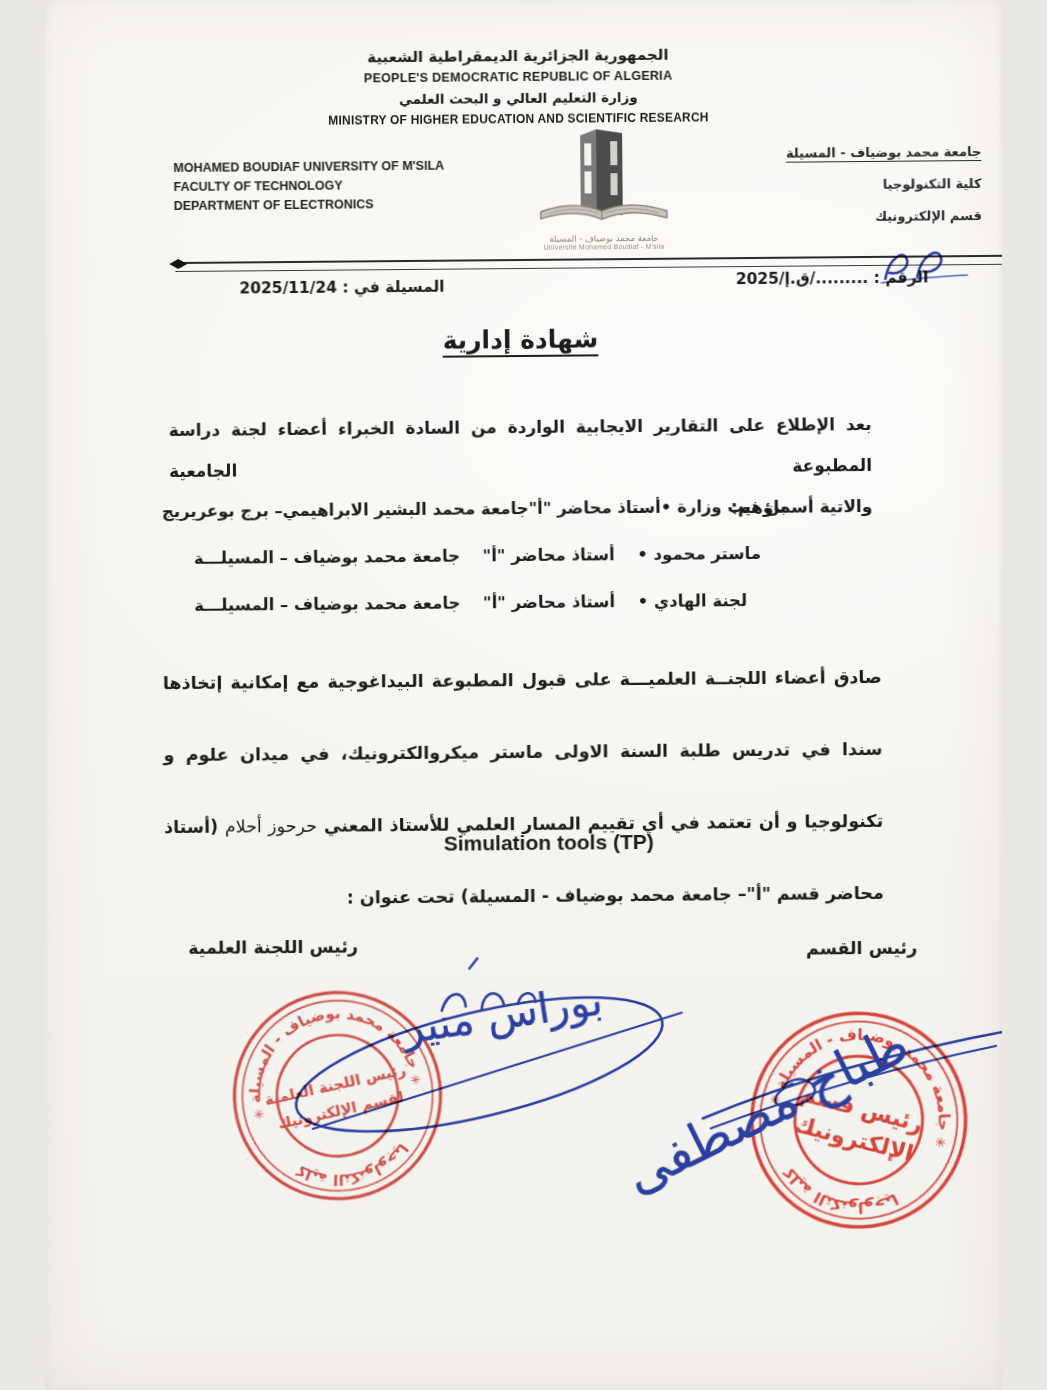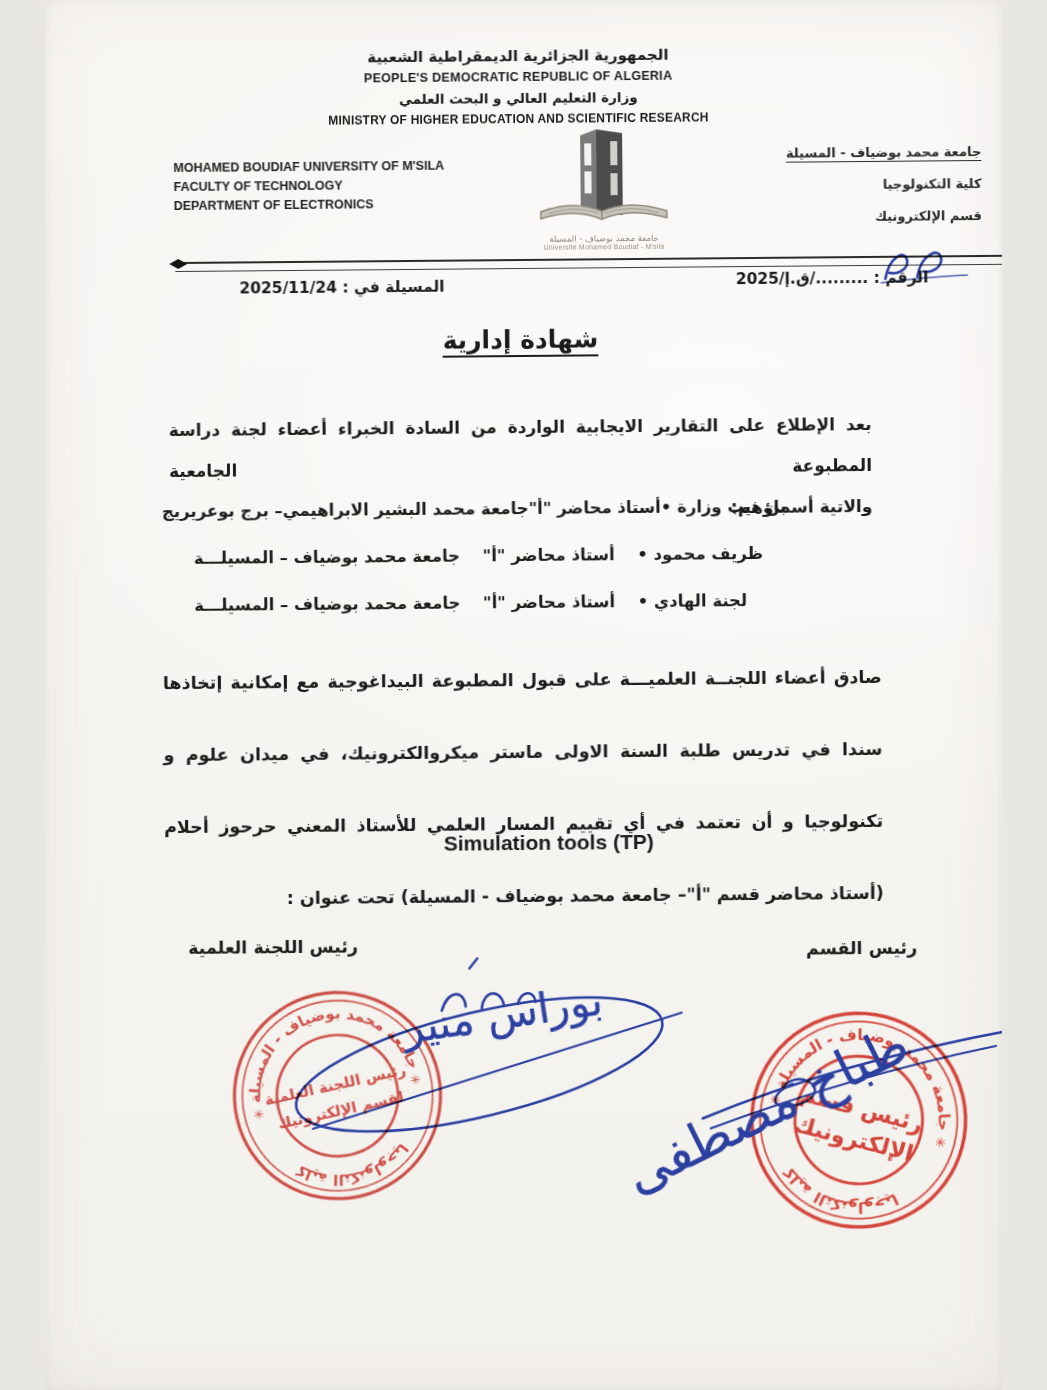--- a/index.html
+++ b/index.html
@@ -53,21 +53,21 @@
   
   .experts{top:494px;left:150px;right:214px;}
   .exp-row{display:flex;direction:rtl;align-items:baseline;margin-bottom:17px;font-size:16.5px;font-weight:bold;line-height:30px;}
   .exp-name{width:150px;direction:ltr;text-align:left;white-space:nowrap;}
   .exp-grade{width:178px;text-align:center;white-space:nowrap;}
   .exp-univ{flex:1;text-align:right;white-space:nowrap;}
 
   
   .bodytext{top:644px;left:118px;right:120px;font-size:17.5px;font-weight:bold;
             line-height:72px;text-align:justify;}
-  .bodytext .nm{font-weight:700;}
+  .bodytext .nm{font-weight:400;}
 
   
   .course{top:831px;font-size:21px;font-weight:bold;font-family:"Liberation Sans",sans-serif;
           padding-left:48px;}
 
   
   .sig-left-label{left:141px;top:935px;font-size:17.5px;font-weight:bold;}
   .sig-right-label{right:87px;top:941px;font-size:17.5px;font-weight:bold;}
 
   
@@ -142,21 +142,21 @@
       <div>والاتية أسماؤهم:</div>
     </div>
 
     <div class="abs experts">
       <div class="exp-row">
         <div class="exp-name"><span>•</span>&nbsp;<span class="rtl">بن ذيب وزارة</span></div>
         <div class="exp-grade rtl">أستاذ محاضر "أ"</div>
         <div class="exp-univ rtl">جامعة محمد البشير الابراهيمي– برج بوعريريج</div>
       </div>
       <div class="exp-row">
-        <div class="exp-name"><span>•</span>&nbsp;<span class="rtl">ظريف محمود</span></div>
+        <div class="exp-name"><span>•</span>&nbsp;<span class="rtl">ماستر محمود</span></div>
         <div class="exp-grade rtl">أستاذ محاضر "أ"</div>
         <div class="exp-univ rtl">جامعة محمد بوضياف – المسيلـــة</div>
       </div>
       <div class="exp-row">
         <div class="exp-name"><span>•</span>&nbsp;<span class="rtl">لجنة الهادي</span></div>
         <div class="exp-grade rtl">أستاذ محاضر "أ"</div>
         <div class="exp-univ rtl">جامعة محمد بوضياف – المسيلـــة</div>
       </div>
     </div>
 

